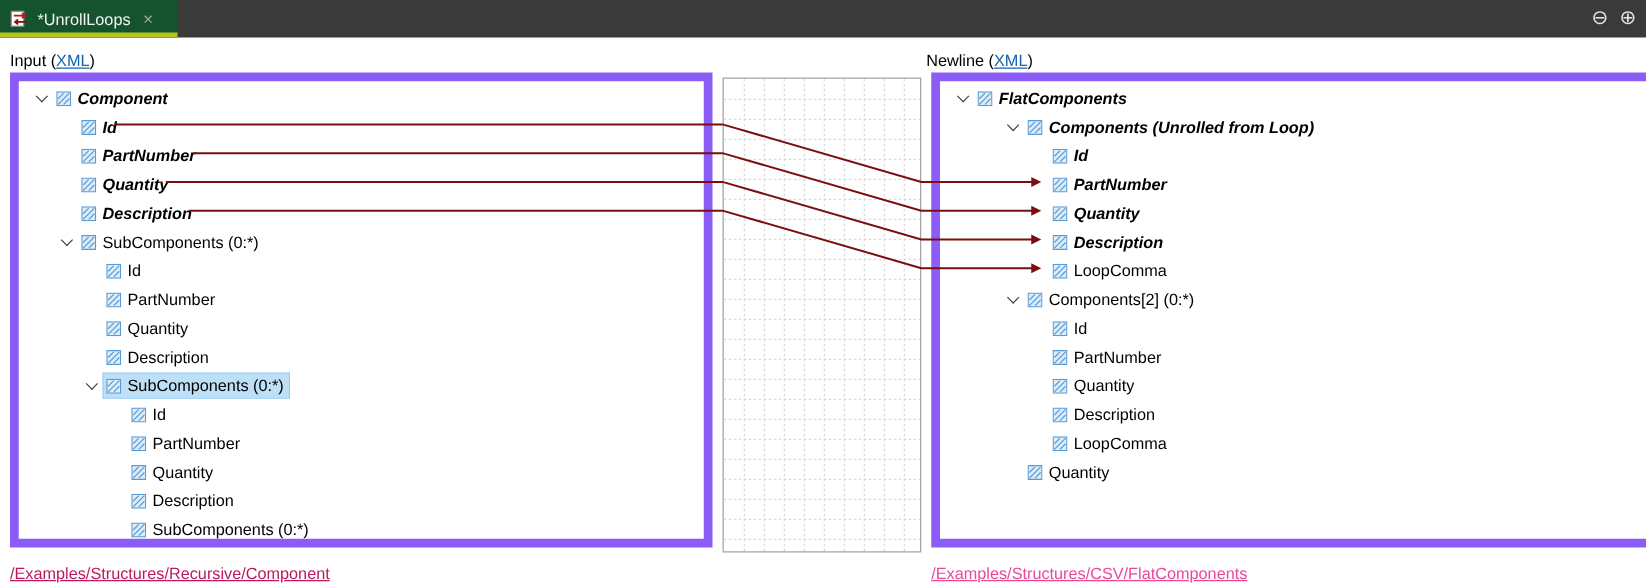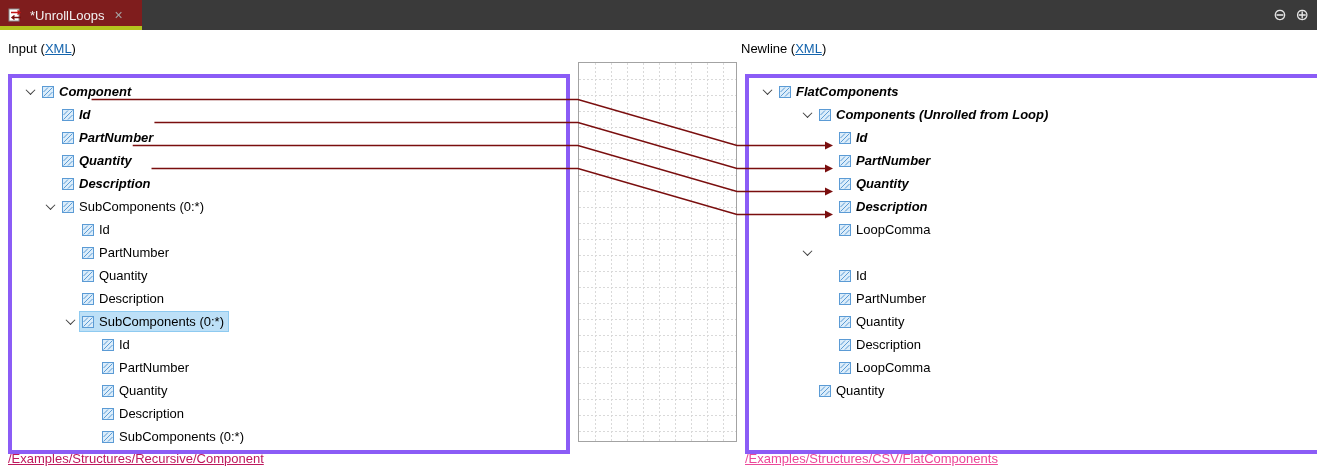--- a/index.html
+++ b/index.html
@@ -2,39 +2,39 @@
 <html><head>
 <meta charset="utf-8">
 <style>
   * { margin:0; padding:0; box-sizing:border-box; }
   html,body { background:#ffffff; }
   body { font-family:"Liberation Sans", sans-serif; }
   #app { position:relative; width:1317px; height:469px; background:#ffffff; overflow:hidden; }
 
   
   .tabbar { position:absolute; left:0; top:0; width:1317px; height:30px; background:#3a3a3a; }
-  .tab { position:absolute; left:0; top:0; height:30px; width:142px; background:#7f1d1d; display:flex; align-items:center; padding:0 8px; cursor:pointer; }
+  .tab { position:absolute; left:0; top:0; height:30px; width:142px; background:#14532d; display:flex; align-items:center; padding:0 8px; cursor:pointer; }
   .tab-underline { position:absolute; left:0; bottom:0; width:100%; height:4px; background:#b5c41e; }
   .tab-icon { width:16px; height:16px; display:inline-block; flex:0 0 16px; }
   .tab-title { color:#f2f2f2; font-size:13px; margin-left:6px; white-space:nowrap; }
   .tab-close { color:#a6a6a6; margin-left:10px; font-size:14px; line-height:14px; cursor:pointer; }
   .tab-controls { position:absolute; right:8px; top:0; height:30px; display:flex; align-items:center; gap:9px; }
   .tab-controls span { color:#e6e6e6; font-size:16px; line-height:16px; cursor:pointer; }
 
   
   .panel-header { position:absolute; top:41px; font-size:13px; color:#000; white-space:nowrap;text-align:center; }
   #input-header { left:8px; }
   #output-header { left:741px; }
   a.link { color:#1464ad; text-decoration:underline; cursor:pointer; }
   .bottom-link { position:absolute; top:451px; font-size:13px; text-decoration:underline; cursor:pointer; white-space:nowrap; }
   #input-path { left:8px; color:#be185d; }
   #output-path { left:745px; color:#ec4899; }
 
   
-  .tree-panel { position:absolute; top:74px; height:380px; background:#fff; border:4px solid #8b5cf6; padding-top:2px; overflow:hidden; }
+  .tree-panel { position:absolute; top:58px; height:380px; background:#fff; border:7px solid #8b5cf6; padding-top:2px; overflow:hidden; }
   #input-panel { left:8px; width:562px; }
   #output-panel { left:745px; width:638px; }
   #grid-panel { position:absolute; left:578px; top:62px; width:159px; height:380px; background:#fff; border:1px solid #a3a3a3; overflow:hidden; }
 
   
   .tree-row { height:23px; display:flex; align-items:center; font-size:13px; color:#000; white-space:nowrap; cursor:default; }
   .tree-row.mapped .node-label { font-weight:bold; font-style:italic; }
   .chevron-slot { width:20px; flex:0 0 20px; display:inline-flex; justify-content:center; align-items:center; }
   .chevron { width:7px; height:7px; border-right:1.5px solid #3f3f3f; border-bottom:1.5px solid #3f3f3f; transform:rotate(45deg) translate(-1px,-1px); display:inline-block; }
   .node-content { display:inline-flex; align-items:center; padding:2px 4px 2px 2px; }
@@ -355,20 +355,27 @@
               <rect x="0.5" y="0.5" width="11" height="11" fill="#dcedfa" stroke="#5b9bd5"></rect>
               <path d="M1.5 10.5 L10.5 1.5 M1.5 6 L6 1.5 M6 10.5 L10.5 6" stroke="#5b9bd5" stroke-width="1" fill="none"></path>
             </svg></span>
           <span class="node-label">LoopComma</span>
         </span>
       </div>
       <div class="tree-row" style="padding-left: 48px;">
         <span class="chevron-slot">
           <span class="chevron"></span>
         </span>
+        <span class="node-content">
+          <span class="node-icon"><svg width="12" height="12" viewBox="0 0 12 12">
+              <rect x="0.5" y="0.5" width="11" height="11" fill="#dcedfa" stroke="#5b9bd5"></rect>
+              <path d="M1.5 10.5 L10.5 1.5 M1.5 6 L6 1.5 M6 10.5 L10.5 6" stroke="#5b9bd5" stroke-width="1" fill="none"></path>
+            </svg></span>
+          <span class="node-label">Components[2] (0:*)</span>
+        </span>
       </div>
       <div class="tree-row" style="padding-left: 68px;">
         <span class="chevron-slot"></span>
         <span class="node-content">
           <span class="node-icon"><svg width="12" height="12" viewBox="0 0 12 12">
               <rect x="0.5" y="0.5" width="11" height="11" fill="#dcedfa" stroke="#5b9bd5"></rect>
               <path d="M1.5 10.5 L10.5 1.5 M1.5 6 L6 1.5 M6 10.5 L10.5 6" stroke="#5b9bd5" stroke-width="1" fill="none"></path>
             </svg></span>
           <span class="node-label">Id</span>
         </span>

